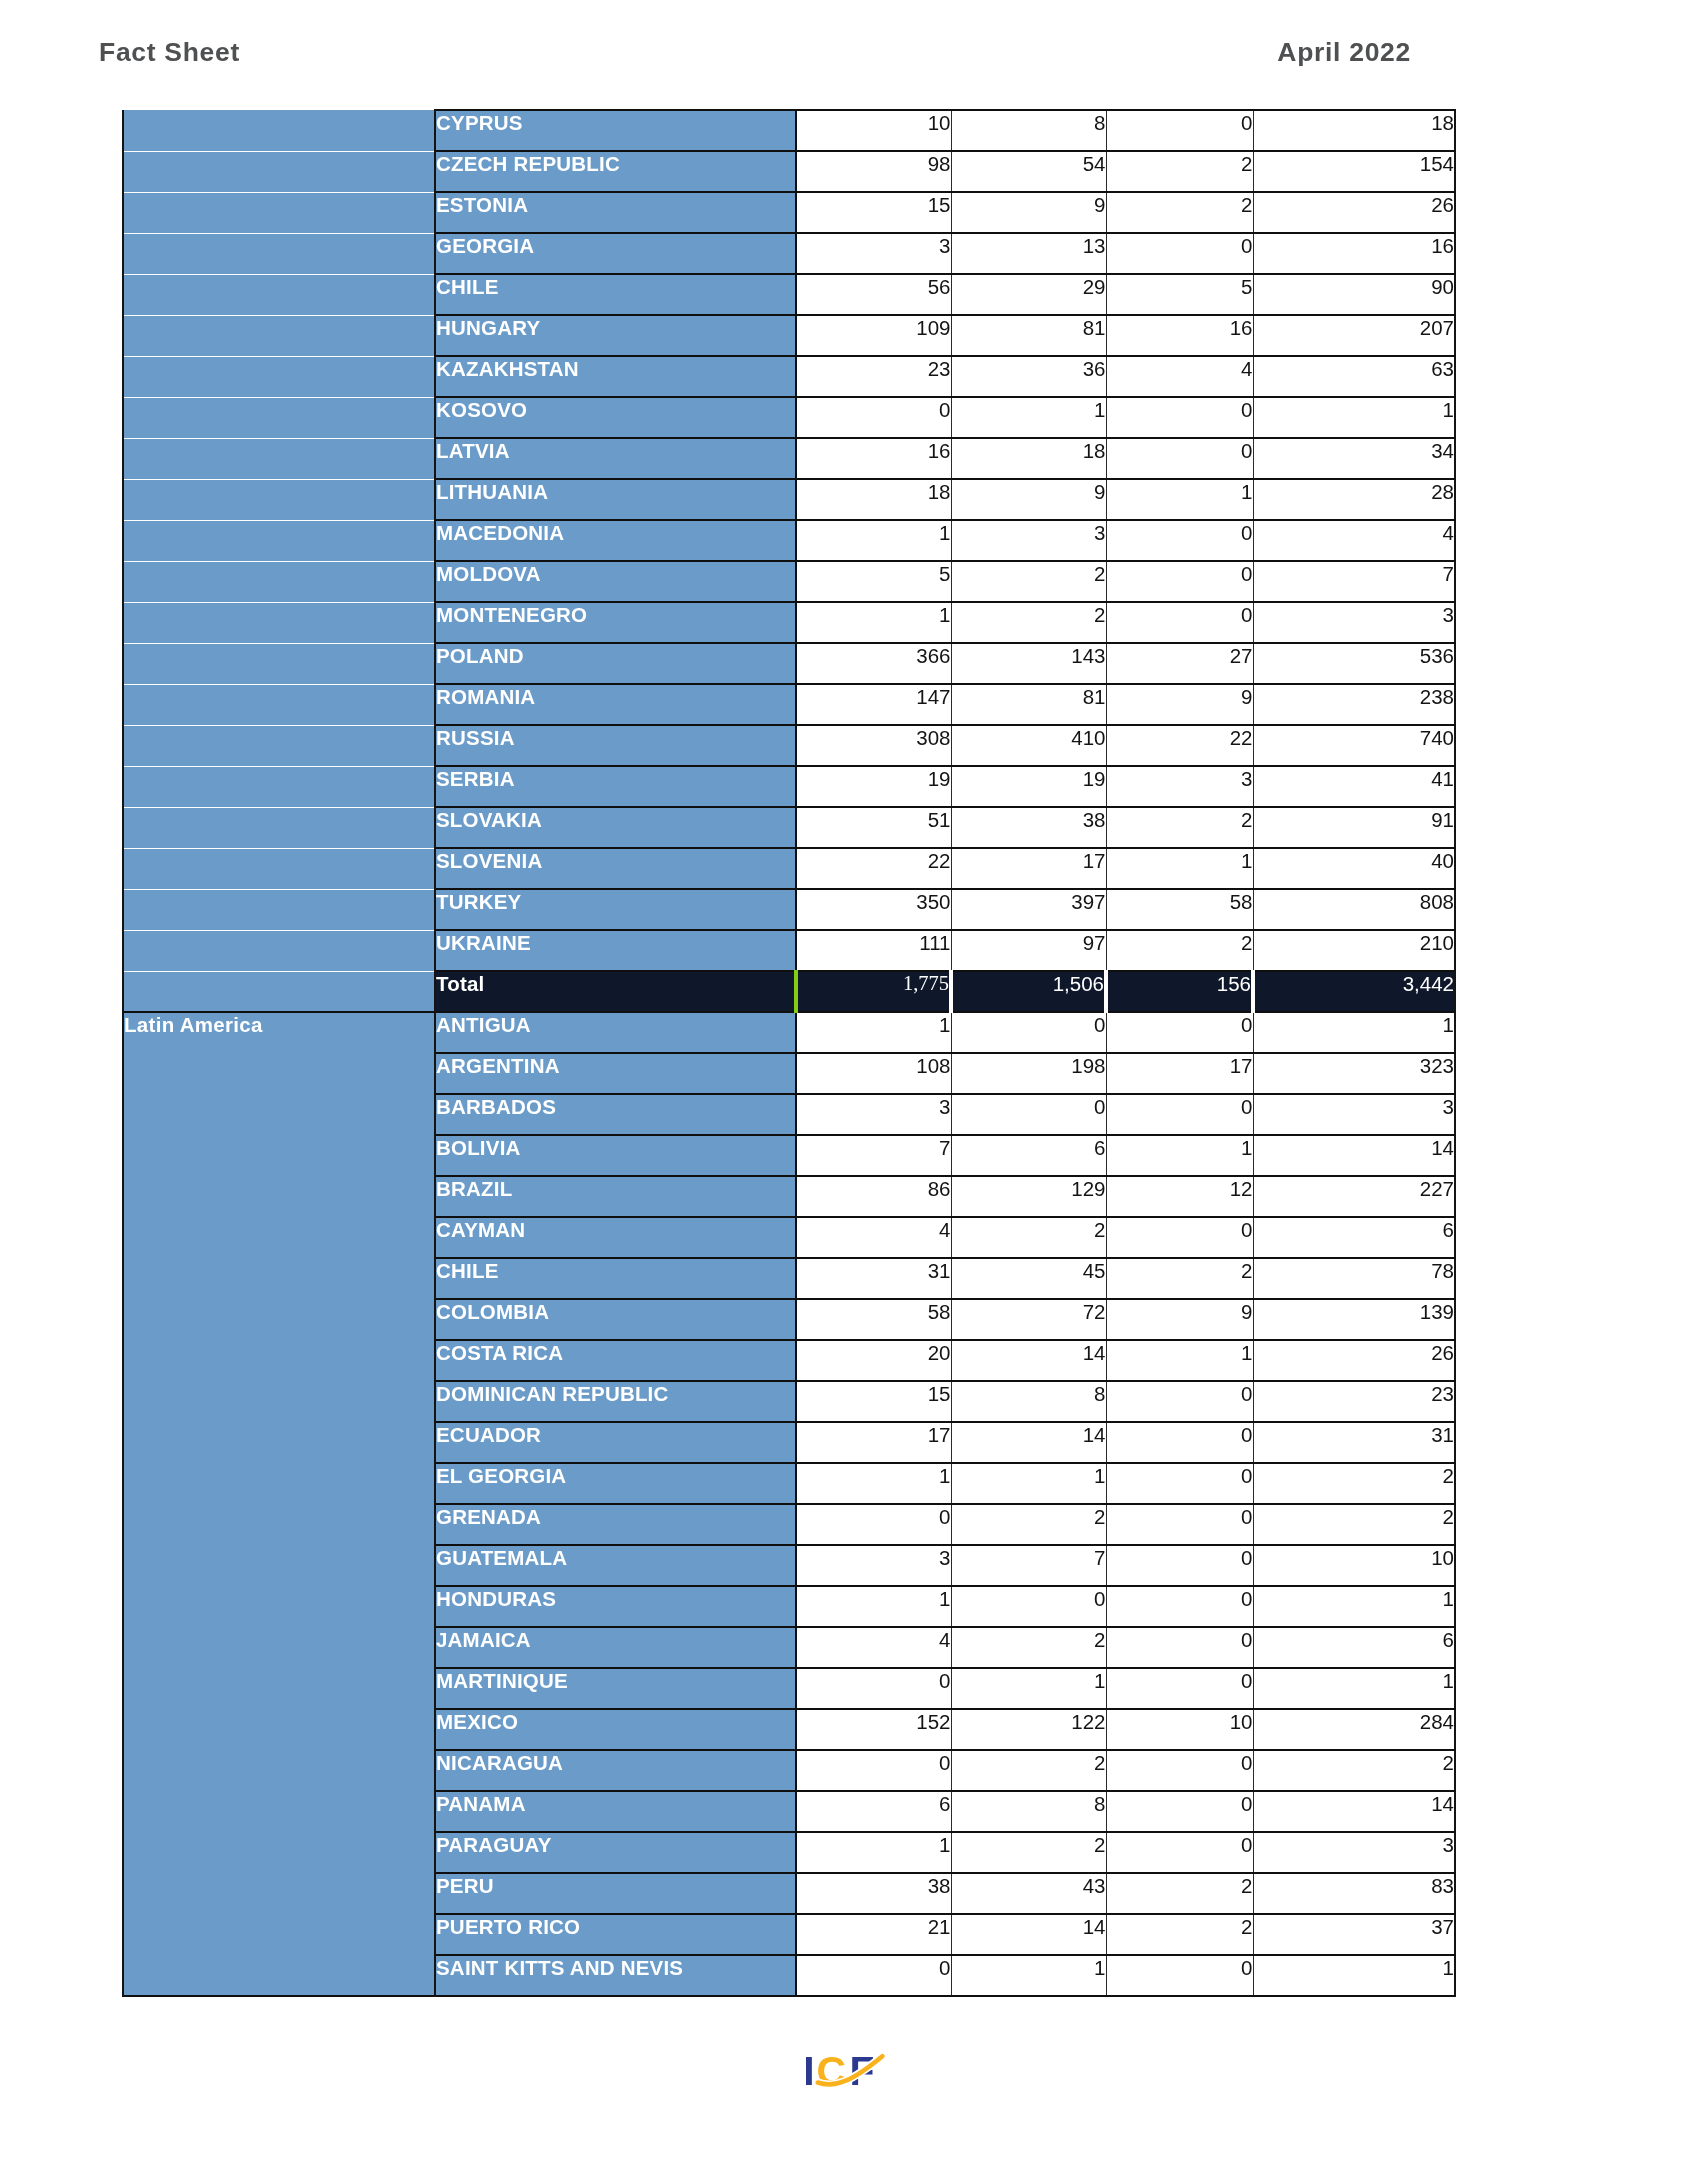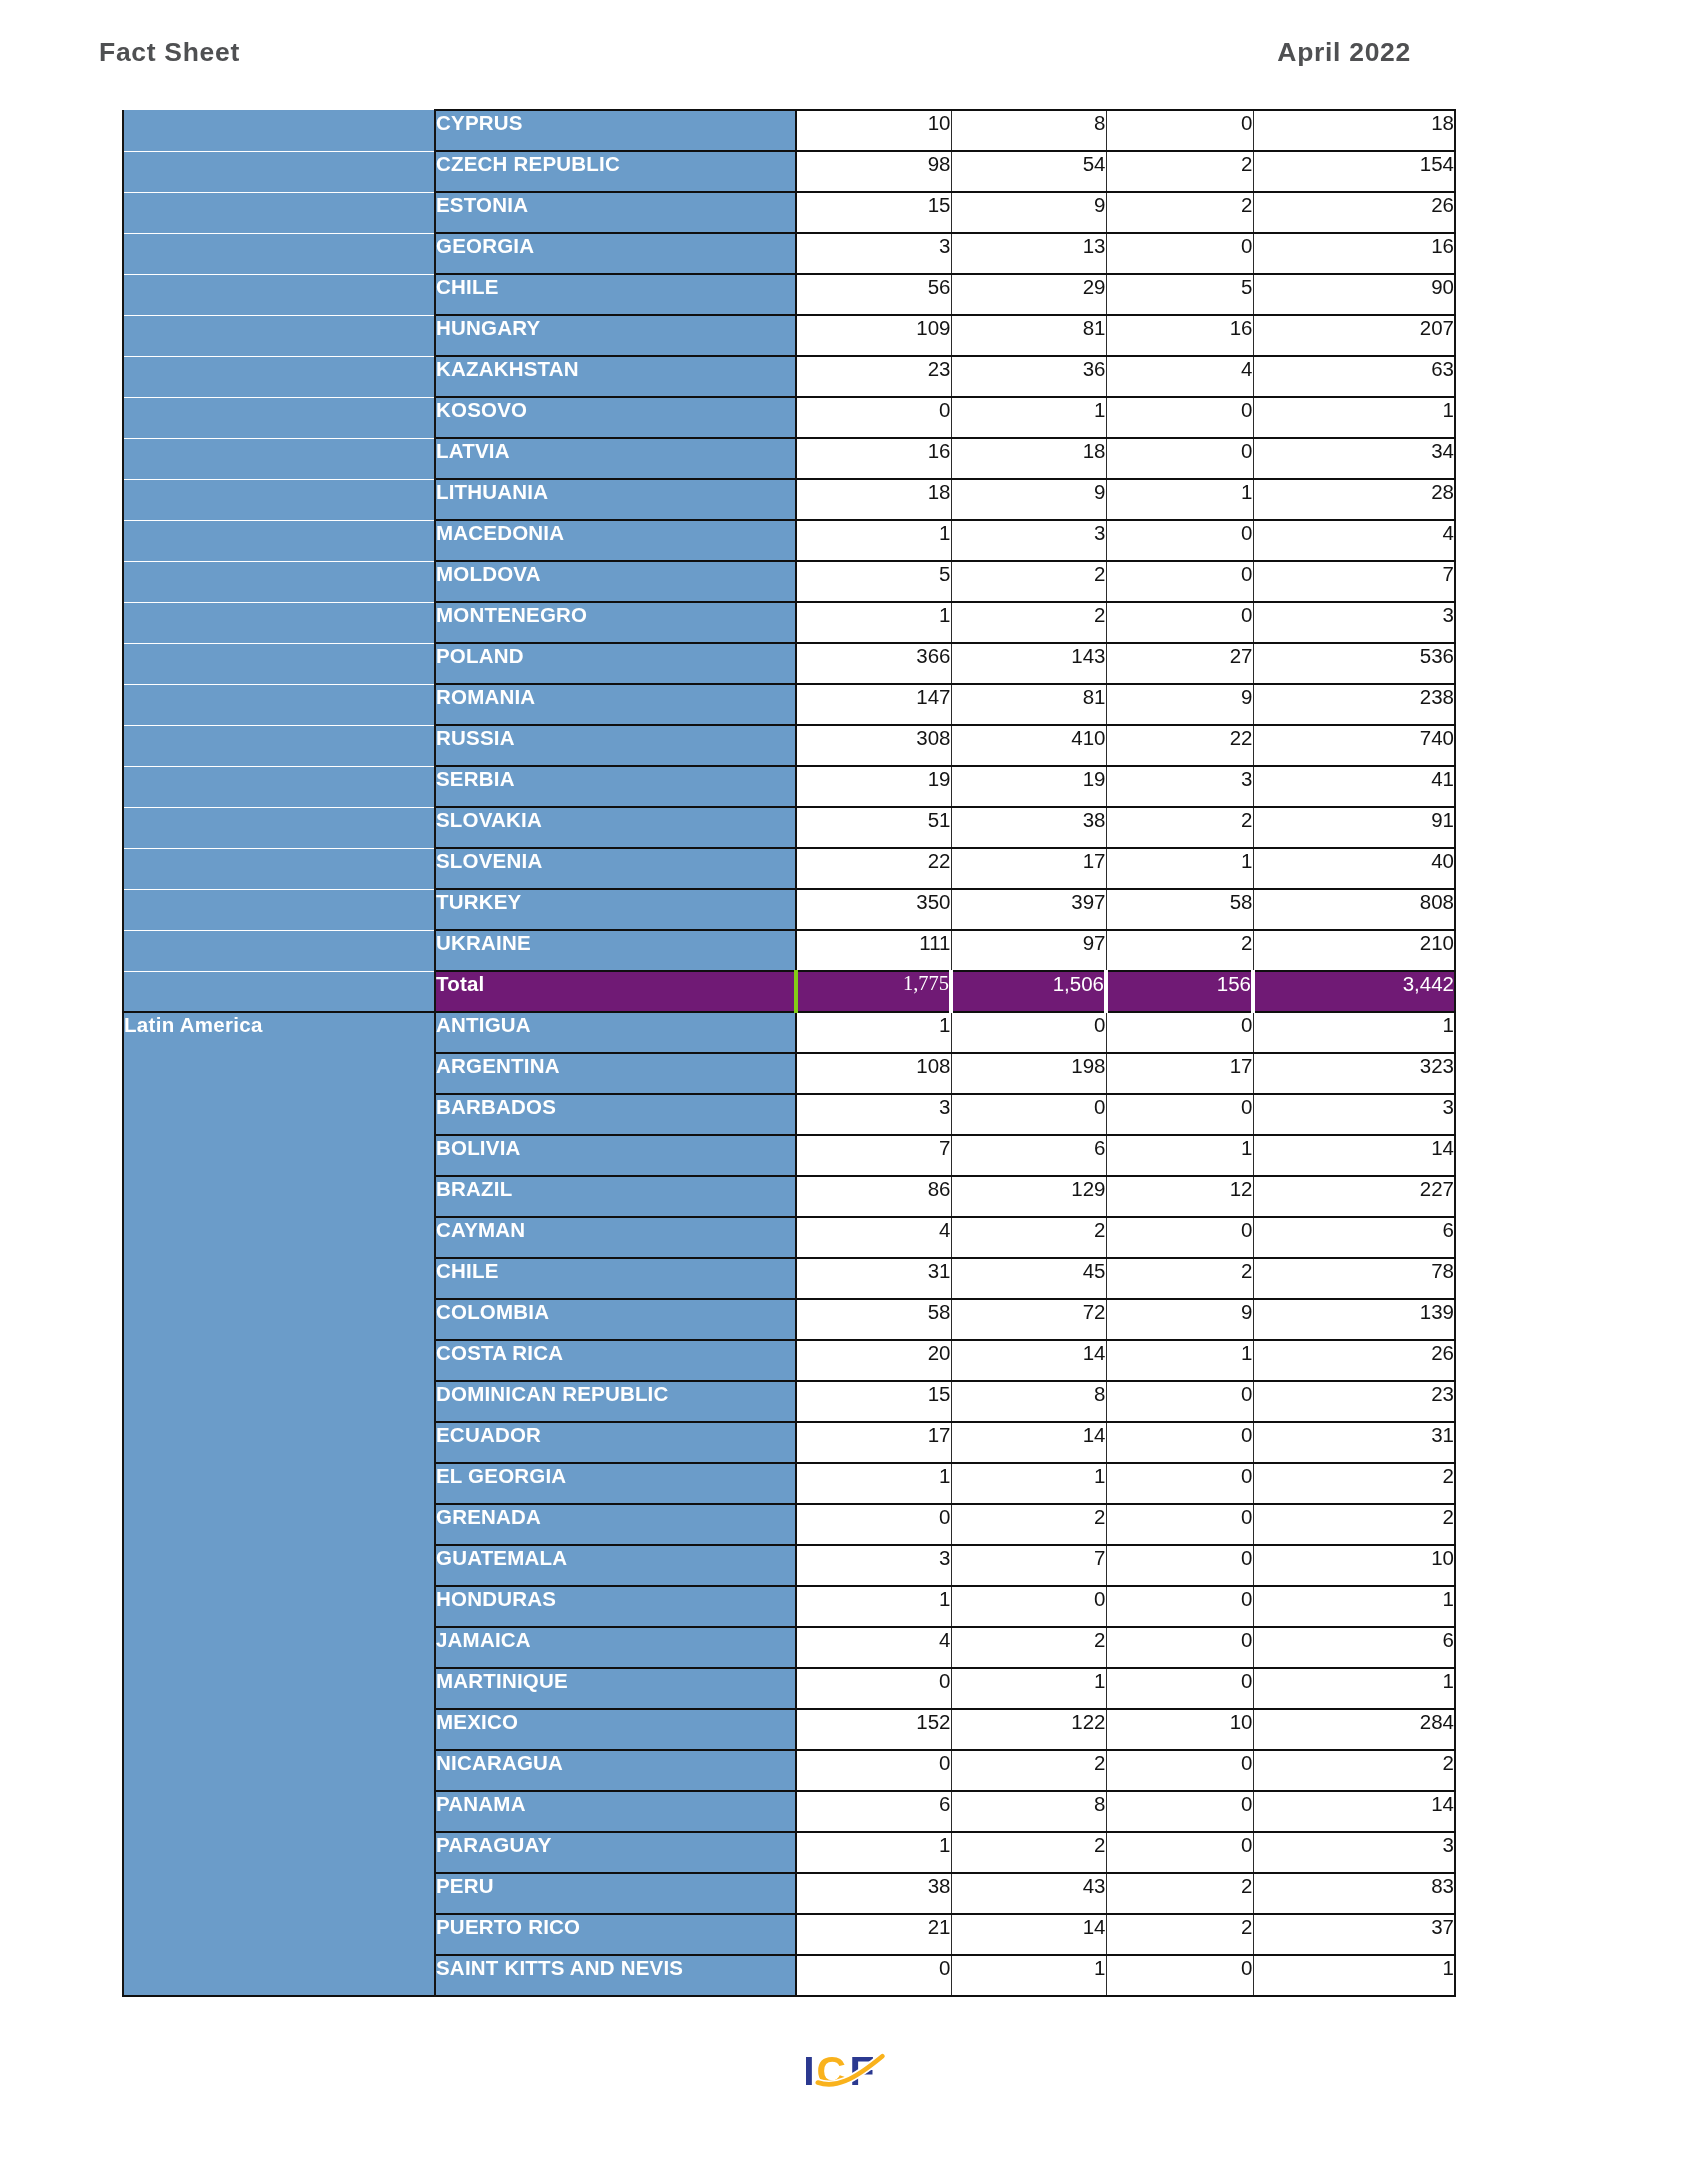--- a/index.html
+++ b/index.html
@@ -18,21 +18,21 @@
   td.region-merged{background:#6B9CC9;border-right:2px solid #141414;border-top:2.6px solid #0f0f0f;
     color:#ffffff;font-weight:bold;font-size:20.5px;padding:8px 5.3px 0 13.2px;letter-spacing:0.3px;}
   td.country{background:#6B9CC9;color:#ffffff;font-weight:bold;font-size:20.5px;letter-spacing:0.2px;
     border-top:2.6px solid #0f0f0f;border-bottom:2.6px solid #0f0f0f;padding:7.3px 5.3px 0 12px;white-space:nowrap;}
   td.num{background:#ffffff;color:#141414;font-size:20.5px;text-align:right;
     border-top:2.6px solid #0f0f0f;border-bottom:2.6px solid #0f0f0f;border-left:1.3px solid #2b2b2b;
     padding:7.3px 14.6px 0 0;}
   td.num.first{border-left:2.6px solid #0f0f0f;}
 
   tr.total-row td.country,
-  tr.total-row td.num{background:#701a75;color:#ffffff;}
+  tr.total-row td.num{background:#0f172a;color:#ffffff;}
   tr.total-row td.num{border-left:4px solid #ffffff;}
   tr.total-row td.num.first{border-left:4px solid #84cc16;font-family:Liberation Serif, serif;}
 
   .logo{position:absolute;left:802px;top:2048px;width:83px;height:44px;}
   .logo svg text{font-family:"Liberation Sans",sans-serif;font-weight:bold;font-size:62px;}
   .logo .navy{fill:#2B3990;}
   .logo .gold{fill:#F9B21C;}
 </style>
 </head>
 <body>

